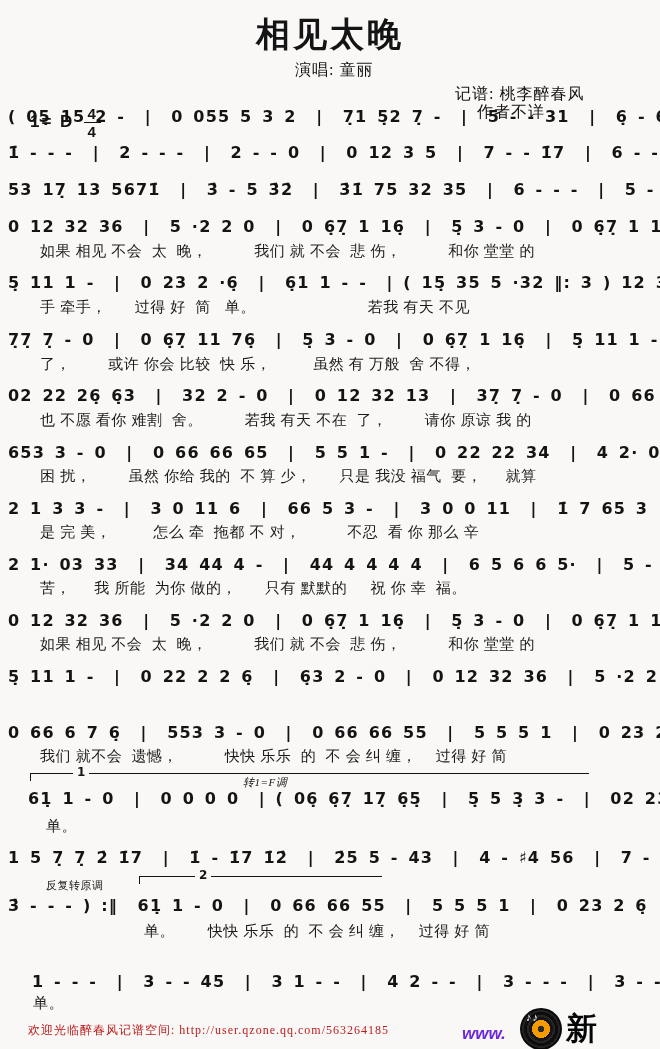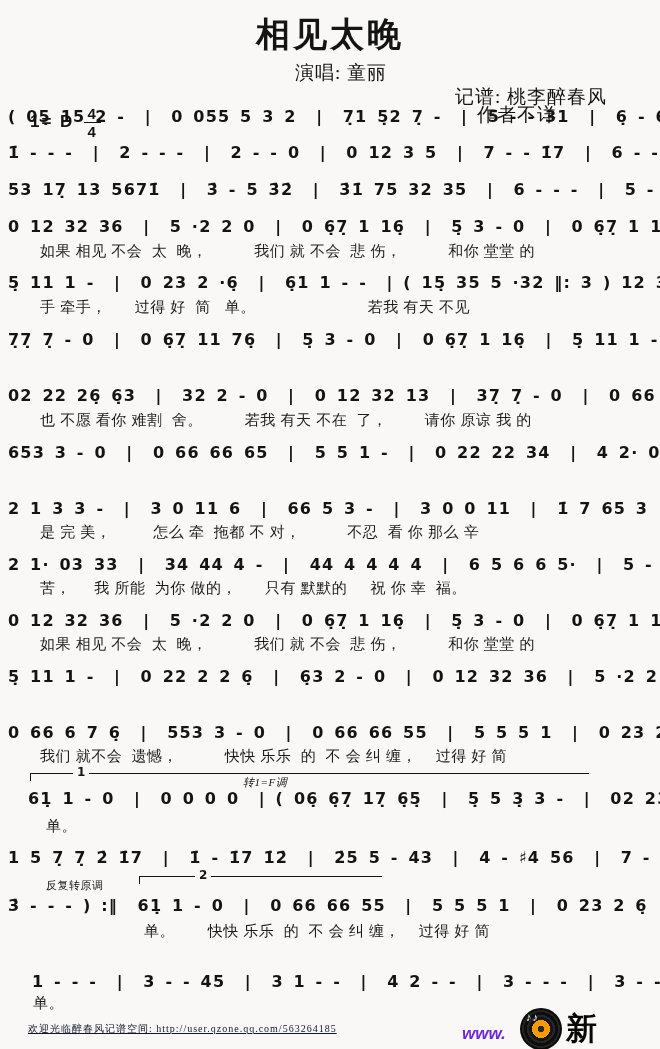--- a/index.html
+++ b/index.html
@@ -11,43 +11,43 @@
   }
   .title{
     position:absolute;top:12px;left:0;width:660px;text-align:center;
     font-size:34px;font-weight:900;letter-spacing:3px;
     font-family:"Liberation Sans",sans-serif;
   }
   .keysig{position:absolute;top:58px;left:30px;font-size:17px;font-weight:bold;letter-spacing:2px;margin-top:48px;}
   .timesig{display:inline-block;vertical-align:middle;text-align:center;margin-left:10px;line-height:1;font-size:15px;font-weight:bold;}
   .timesig .top{display:block;border-bottom:1.6px solid #141414;padding:0 3px 1px;}
   .timesig .bot{display:block;padding-top:1px;}
-  .credit{position:absolute;font-size:19px;font-family:"Liberation Serif",serif;letter-spacing:1px;}
+  .credit{position:absolute;font-size:16px;font-family:"Liberation Serif",serif;letter-spacing:1px;}
   .singer{top:60px;left:295px;}
   .author{top:60px;left:477px;margin-top:42px;}
   .notator{top:84px;left:455px;}
   .m{
     position:absolute;left:8px;white-space:pre;
     font-size:16px;font-weight:bold;letter-spacing:1.2px;word-spacing:3px;
     font-family:"DejaVu Sans","Liberation Sans",sans-serif;
   }
   .ly{
     position:absolute;left:40px;white-space:pre;
     font-size:15px;letter-spacing:0.5px;color:#1c1c1c;
     font-family:"Liberation Sans",sans-serif;
   }
   .volta{position:absolute;border-top:1.6px solid #141414;border-left:1.6px solid #141414;height:7px;}
   .volta .vlabel{
     position:absolute;top:-9px;background:#faf8f6;padding:0 4px;
     font-size:12px;font-weight:bold;font-family:"DejaVu Sans",sans-serif;
   }
   .smallnote{position:absolute;font-size:11px;letter-spacing:0.5px;font-family:"Liberation Serif",serif;color:#141414;}
   .footer-note{
-    position:absolute;top:1022px;left:28px;font-size:10px;letter-spacing:1px;
-    font-family:"Liberation Serif",serif;color:#0f172a;text-decoration:underline;
+    position:absolute;top:1022px;left:28px;font-size:12px;letter-spacing:1px;
+    font-family:"Liberation Serif",serif;color:#b91c1c;
   }
   .logo{position:absolute;top:1006px;left:462px;height:44px;}
   .logo-www{
     position:absolute;top:18px;left:0;font-size:17px;font-weight:bold;font-style:italic;
     color:#6d28d9;font-family:"Liberation Sans",sans-serif;
   }
   .disc{
     position:absolute;top:2px;left:58px;width:42px;height:42px;border-radius:50%;
     background:radial-gradient(circle at 50% 50%,
       #2a2a2a 0 3px, #f59a00 3px 9px, #141414 9px 12px,
@@ -78,25 +78,27 @@
   <div class="m" style="top:143px">1̇ - - -  |  2 - - -  |  2 - - 0  |  0 12 3 5  |  7 - - 1̇7  |  6 - - -  |</div>
   <div class="m" style="top:180px">53 17̣ 13 5671̇  |  3̇ - 5 3̇2̇  |  3̇1̇ 75 32 35  |  6 - - -  |  5 - - - )  |</div>
 
   <div class="m" style="top:217px">0 12 32 36  |  5 ·2 2 0  |  0 6̣7̣ 1 16̣  |  5̣ 3 - 0  |  0 6̣7̣ 1 1 6̣  |</div>
   <div class="ly" style="top:242px">如果 相见 不会  太  晚，          我们 就 不会  悲 伤，          和你 堂堂 的</div>
 
   <div class="m" style="top:273px">5̣ 11 1 -  |  0 23 2 ·6̣  |  6̣1 1 - -  | ( 15̣ 35 5 ·32 ‖: 3 ) 12 32 13 |</div>
   <div class="ly" style="top:298px">手 牵手，      过得 好  简   单。                        若我 有天 不见</div>
 
   <div class="m" style="top:330px">7̣7̣ 7̣ - 0  |  0 6̣7̣ 11 76̣  |  5̣ 3 - 0  |  0 6̣7̣ 1 16̣  |  5̣ 11 1 -  |</div>
+  <div class="ly" style="top:355px">了，        或许 你会 比较  快 乐，         虽然 有 万般  舍 不得，</div>
 
   <div class="m" style="top:386px">02 22 26̣ 6̣3  |  32 2 - 0  |  0 12 32 13  |  37̣ 7̣ - 0  |  0 66 66 7 ·6̣  |</div>
   <div class="ly" style="top:411px">也 不愿 看你 难割  舍。         若我 有天 不在  了，        请你 原谅 我 的</div>
 
   <div class="m" style="top:443px">653 3 - 0  |  0 66 66 65  |  5 5 1 -  |  0 22 22 34  |  4 2· 0 53  |</div>
+  <div class="ly" style="top:467px">困 扰，        虽然 你给 我的  不 算 少，      只是 我没 福气  要，     就算</div>
 
   <div class="m" style="top:499px">2 1 3 3 -  |  3 0 11 6  |  66 5 3 -  |  3 0 0 11  |  1̇ 7 65 3  |</div>
   <div class="ly" style="top:523px">是 完 美，         怎么 牵  拖都 不 对，          不忍  看 你 那么 辛</div>
 
   <div class="m" style="top:555px">2 1· 03 33  |  34 44 4 -  |  44 4 4 4 4  |  6 5 6 6 5·  |  5 - - -  |</div>
   <div class="ly" style="top:579px">苦，     我 所能  为你 做的，      只有 默默的     祝 你 幸  福。</div>
 
   <div class="m" style="top:611px">0 12 32 36  |  5 ·2 2 0  |  0 6̣7̣ 1 16̣  |  5̣ 3 - 0  |  0 6̣7̣ 1 1 6̣  |</div>
   <div class="ly" style="top:635px">如果 相见 不会  太  晚，          我们 就 不会  悲 伤，          和你 堂堂 的</div>
 

